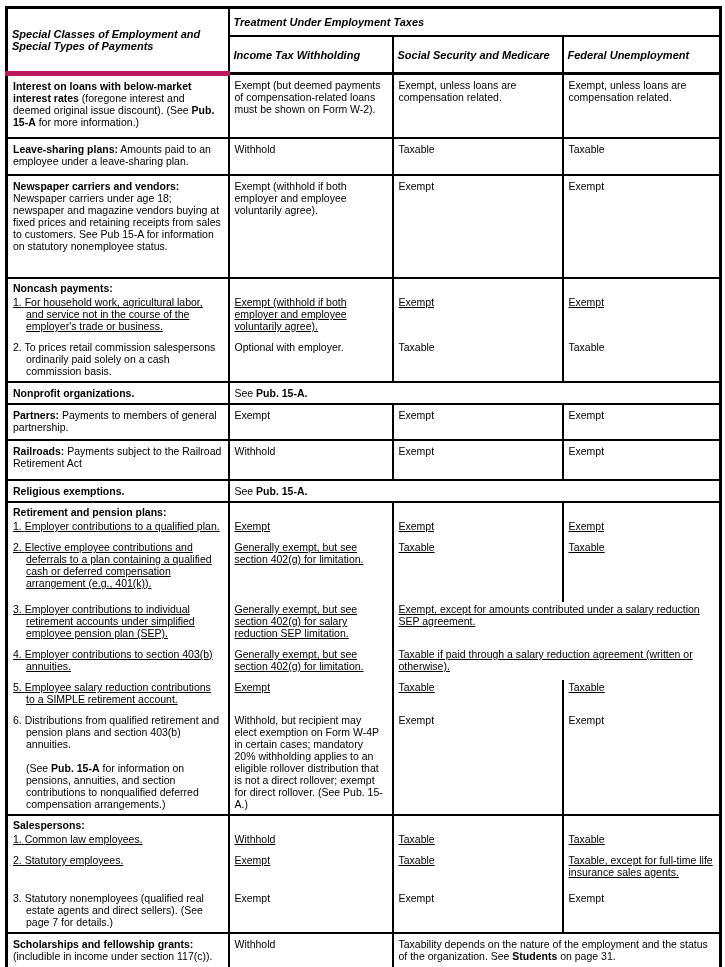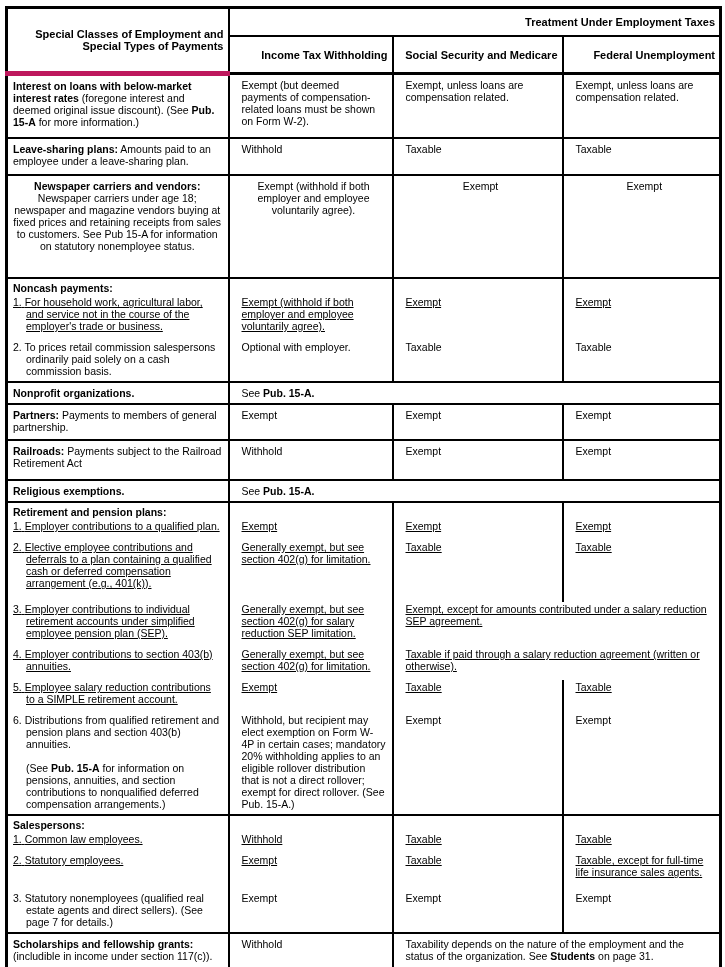--- a/index.html
+++ b/index.html
@@ -18,38 +18,39 @@
   th, td {
     border:2px solid #000;
     font-size:10.5px;
     line-height:12px;
     vertical-align:top;
     overflow:hidden;
     word-wrap:break-word;
   }
   th {
     font-weight:bold;
-    text-align:right;
+    text-align:left;
     vertical-align:middle;
     padding:2px 4px;
     font-size:11px;
+    font-style:italic;
   }
   tr.head1 th { height:22px; }
   tr.head2 th { height:31px; border-bottom:3px solid #000; }
   th.c1h { border-bottom:5px solid #be185d; }
   td { padding:4px 6px 4px 5px; }
-  td.val { padding-left:12px; }
+  td.val { padding-left:5px; }
   b.blk { display:block; }
   .item { padding-left:13px; text-indent:-13px; }
   .note { margin-top:12px; padding-left:13px; }
   tr.gs td { border-bottom:0; padding-top:3px; padding-bottom:1px; }
   tr.gm td { border-top:0; border-bottom:0; padding-top:1px; padding-bottom:8px;text-decoration:underline; }
   tr.ge td { border-top:0; padding-top:1px; padding-bottom:4px; }
   tr.pad-lg td { padding-bottom:13px; }
-  tr.h-newspaper td { height:93px;text-align:center; }
+  tr.h-newspaper td { height:93px; }
   tr.h-interest td { height:53px; }
   tr.h-leave td { height:27px; }
   tr.h-partners td { height:26px; }
   tr.h-railroads td { height:30px; }
   tr.h-scholar td { height:42px; }
 </style>
 </head>
 <body>
 
 <div class="page">

